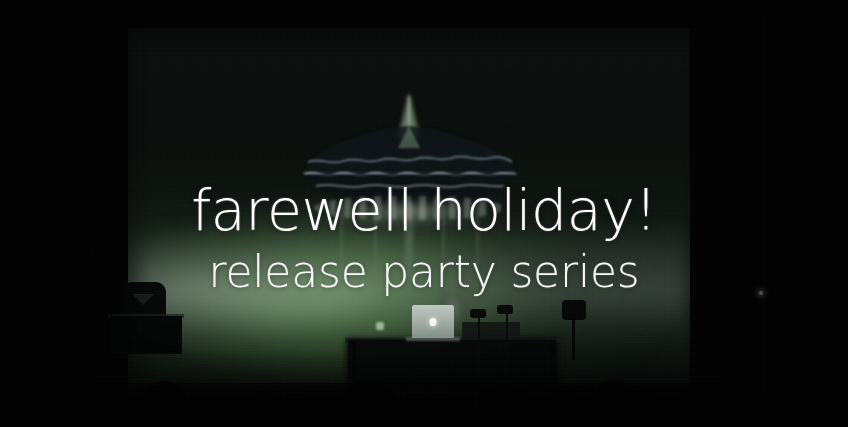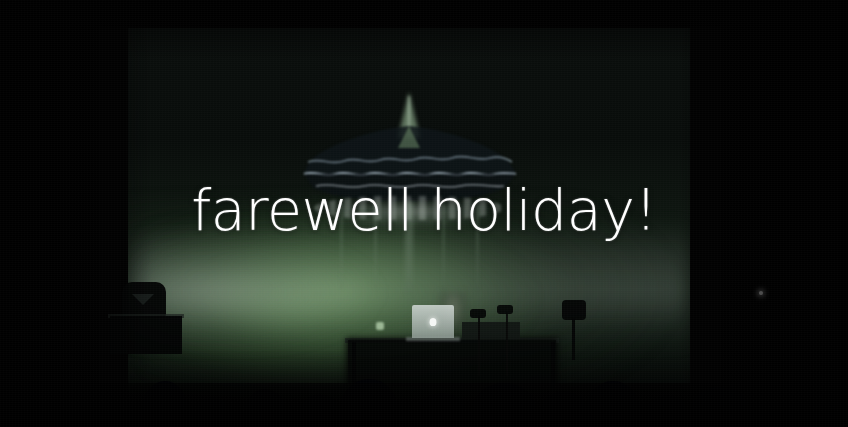--- a/index.html
+++ b/index.html
@@ -534,16 +534,17 @@
     <div class="head" style="left:586px; width:54px;  height:46px;"></div>
     <div class="head" style="left:646px; width:42px;  height:32px;"></div>
     <div class="head" style="left:690px; width:60px;  height:40px;"></div>
     <div class="audience-floor"></div>
   </div>
 
   <div class="vignette"></div>
 
   <div class="title-block">
     <div class="title-main">farewell holiday!</div>
+    <div class="title-sub">release party series</div>
   </div>
 
   <div class="grain"></div>
 </div>
 
 </body></html>

